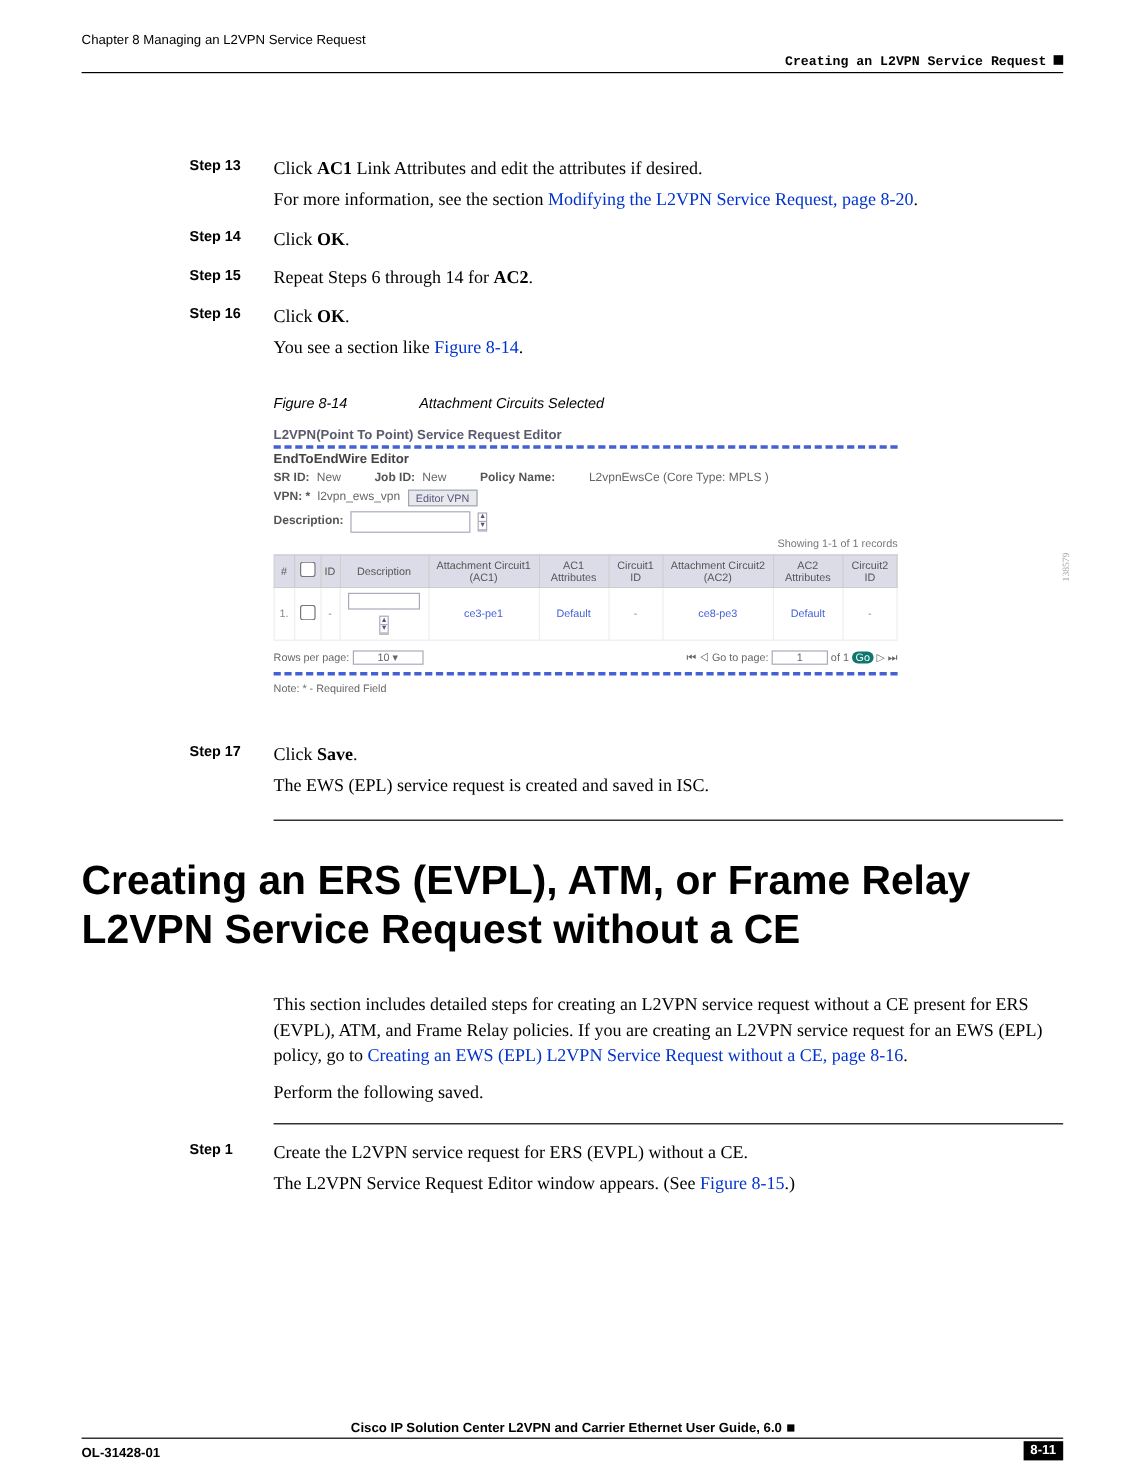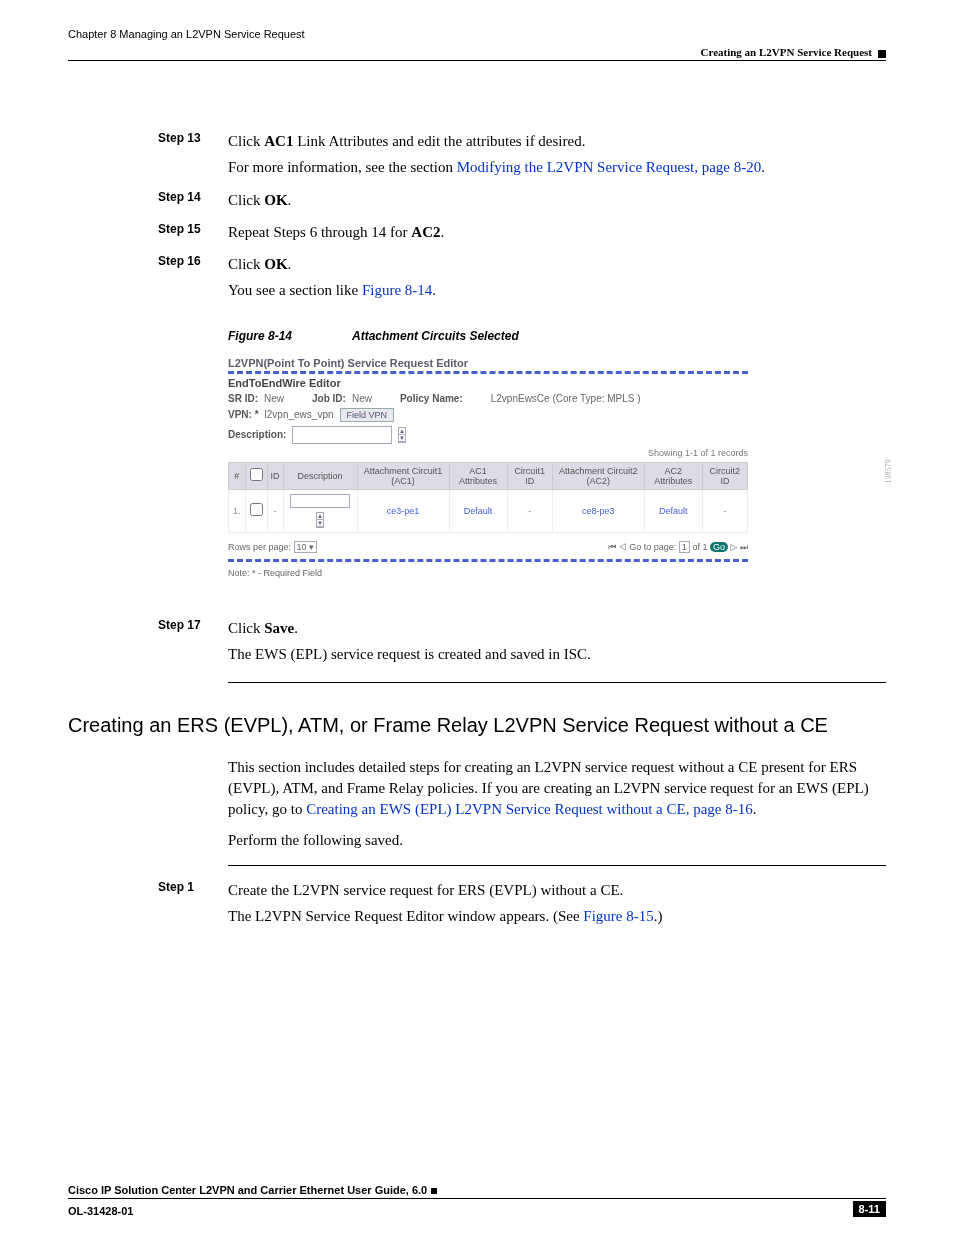--- a/index.html
+++ b/index.html
@@ -1,60 +1,60 @@
 <!DOCTYPE html>
 <html><head>
 <meta charset="utf-8">
 <style>
 *{margin:0;padding:0;box-sizing:border-box}
 body{font-family:"Times New Roman",serif;background:#fff;color:#000;width:954px;height:1235px;position:relative;padding:20px 68px 20px 68px;font-size:14px}
 .hdr{padding-top:8px;margin-bottom:70px}
 .chaprow{font-family:Arial,sans-serif;font-size:11px;margin-bottom:6px}
-.rtrow{display:flex;align-items:flex-end;justify-content:flex-end;font-family:Liberation Serif, serif;font-size:11px;font-weight:bold;margin-bottom:2px}
+.rtrow{display:flex;align-items:flex-start;justify-content:flex-end;font-family:Liberation Mono, monospace;font-size:11px;font-weight:bold;margin-bottom:2px}
 .sq{width:8px;height:8px;background:#000;margin-left:6px}
 .hrule{border:none;border-top:1px solid #000;margin-top:2px}
 .step{display:flex;margin:6px 0}
 .steplab{font-family:Arial,sans-serif;font-size:12px;font-weight:bold;width:70px;flex-shrink:0;margin-left:90px}
 .steptxt{flex:1;font-size:15px;line-height:1.35;margin-right:0}
 .steptxt p{margin-bottom:6px}
 a{color:#0033cc;text-decoration:none}
-.figcap{font-family:Arial,sans-serif;font-size:12px;font-weight:bold;font-style:italic;margin:22px 0 14px 160px}
+.figcap{font-family:Arial,sans-serif;font-size:12px;font-weight:normal;font-style:italic;margin:22px 0 14px 160px}
 .figcap .fgap{display:inline-block;width:60px}
 .fig{margin-left:160px;width:520px;font-family:Arial,sans-serif;font-size:10px;color:#5b5b6e}
 .figtop{font-weight:bold;font-size:11px;margin-bottom:2px}
 .dashline{border-top:3px dashed #4560d4;margin:2px 0}
 .wire{font-weight:bold;font-size:11px;color:#444;margin:3px 0}
 .metarow{display:flex;align-items:center;margin:4px 0;gap:6px}
 .mlab{font-weight:bold;color:#555}
 .mval{color:#666}
 .vbtn{border:1px solid #9aa;padding:1px 6px;font-size:9px;color:#557;background:#e8e8ee}
 .desc{width:100px;height:18px;border:1px solid #aab;background:#fff;display:inline-block}
 .scrl{display:inline-flex;flex-direction:column;border:1px solid #aab;font-size:7px;line-height:6px;color:#557}
 .scrl span{padding:0 1px;border-bottom:1px solid #aab}
 .tbl{width:100%;border-collapse:collapse;font-size:9px;margin-top:4px}
 .tbl th{background:#dcdce8;border:1px solid #ccc;padding:3px;color:#555;font-weight:normal}
 .tbl td{border:1px solid #eee;padding:4px;text-align:center;color:#4560d4}
 .tbl td.g{color:#888}
 .recshow{text-align:right;font-size:9px;color:#777;}
 .pagerow{display:flex;justify-content:space-between;align-items:center;margin-top:8px;font-size:9px;color:#666}
-.selbox{border:1px solid #aab;padding:0 2px;background:#fff;display:inline-block}
+.selbox{border:1px solid #aab;padding:0 20px;background:#fff;display:inline-block}
 .btnrow{display:flex;justify-content:flex-end;gap:4px;margin-top:10px}
 .abtn{border:1px solid #9aa;padding:2px 8px;background:#eef;font-size:10px;color:#557}
 .abtn.save{background:#f3d96a;color:#555}
 .note{font-size:9px;color:#666;margin-top:6px}
 .sideid{position:absolute;right:-14px;top:50%;transform:rotate(-90deg);font-size:8px;color:#aaa}
 .figwrap{position:relative}
 .hrthin{border:none;border-top:1.5px solid #000;margin:12px 0 26px 160px}
-h1{font-family:Arial,sans-serif;font-size:20px;font-weight:normal;line-height:1.2;margin:30px 0 20px 0}
+h1{font-family:Arial,sans-serif;font-size:34px;font-weight:bold;line-height:1.2;margin:30px 0 32px 0}
 .body2{margin-left:160px;font-size:15px;line-height:1.4;margin-bottom:10px}
 .ftr{position:absolute;bottom:18px;left:68px;right:68px}
 .ftrline{border:none;border-top:1px solid #000;margin-bottom:2px}
 .ftrrow{display:flex;justify-content:space-between;align-items:flex-end;font-family:Arial,sans-serif;font-size:11px}
 .pgnum{background:#000;color:#fff;font-weight:bold;padding:2px 6px}
-.ftrtitle{text-align:left;font-family:Arial,sans-serif;font-weight:bold;font-size:11px;margin-bottom:2px}
+.ftrtitle{text-align:center;font-family:Arial,sans-serif;font-weight:bold;font-size:11px;margin-bottom:2px}
 .sqmini{width:6px;height:6px;background:#000;display:inline-block;margin-left:4px;vertical-align:middle}
 </style>
 </head>
 <body>
 
 <div class="hdr">
   <div class="chaprow">Chapter 8      Managing an L2VPN Service Request</div>
   <div class="rtrow">
       <span>Creating an L2VPN Service Request</span>
       <span class="sq"></span>
@@ -106,21 +106,21 @@
     <span class="mlab">Job ID:</span>
     <span class="mval">New</span>
     <span style="width:16px"></span>
     <span class="mlab">Policy Name:</span>
     <span style="width:16px"></span>
     <span class="mval">L2vpnEwsCe (Core Type: MPLS )</span>
   </div>
   <div class="metarow">
     <span class="mlab">VPN: *</span>
     <span class="mval">l2vpn_ews_vpn</span>
-    <span class="vbtn">Field VPN</span>
+    <span class="vbtn">Editor VPN</span>
   </div>
   <div class="metarow">
     <span class="mlab">Description:</span>
     <span class="desc"></span>
     <span class="scrl">
           <span>▴</span>
           <span>▾</span>
         </span>
   </div>
   <div class="recshow">Showing 1-1 of 1 records</div>

